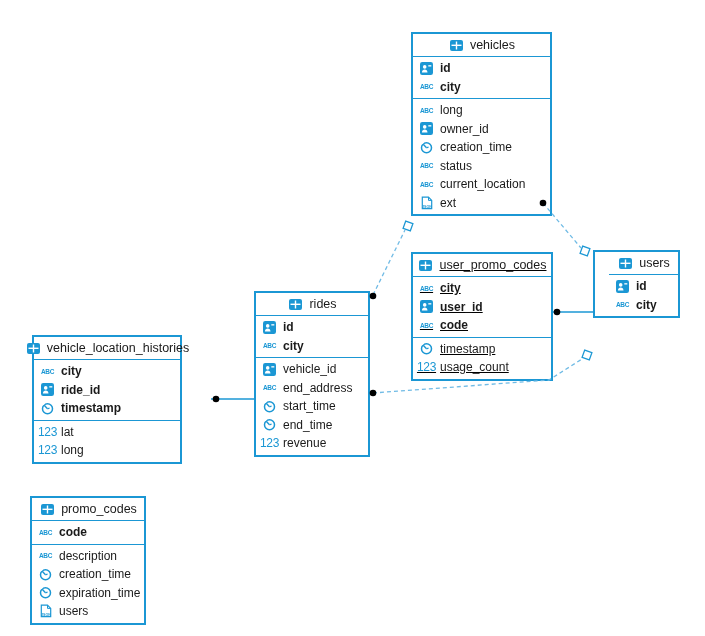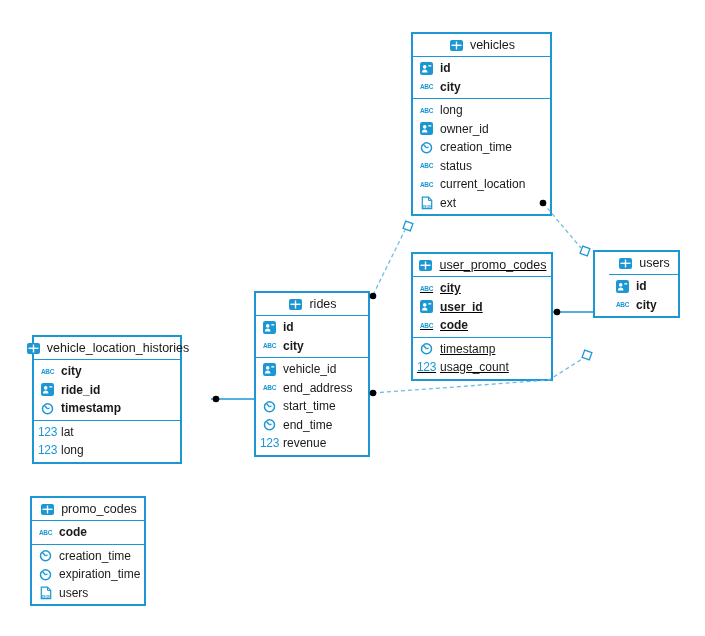--- a/index.html
+++ b/index.html
@@ -345,20 +345,26 @@
         <div class="row">
           <span class="icon">
             <span class="abc-glyph">ABC</span>
           </span>
           <span class="row-label">code</span>
         </div>
       </div>
       <div class="tbl-section cols">
         <div class="row">
           <span class="icon">
+            <span class="abc-glyph">ABC</span>
+          </span>
+          <span class="row-label">description</span>
+        </div>
+        <div class="row">
+          <span class="icon">
             <svg width="13" height="13" viewBox="0 0 13 13">
               <circle cx="6.5" cy="6.8" r="5" fill="none" stroke="#1b97d4" stroke-width="1.5"></circle>
               <line x1="6.5" y1="6.8" x2="3.2" y2="3.2" stroke="#1b97d4" stroke-width="1.4"></line>
               <line x1="6.5" y1="6.8" x2="8.6" y2="6" stroke="#1b97d4" stroke-width="1.3"></line>
               <line x1="1.6" y1="2.4" x2="3.4" y2="0.9" stroke="#fff" stroke-width="2"></line>
             </svg>
           </span>
           <span class="row-label">creation_time</span>
         </div>
         <div class="row">

